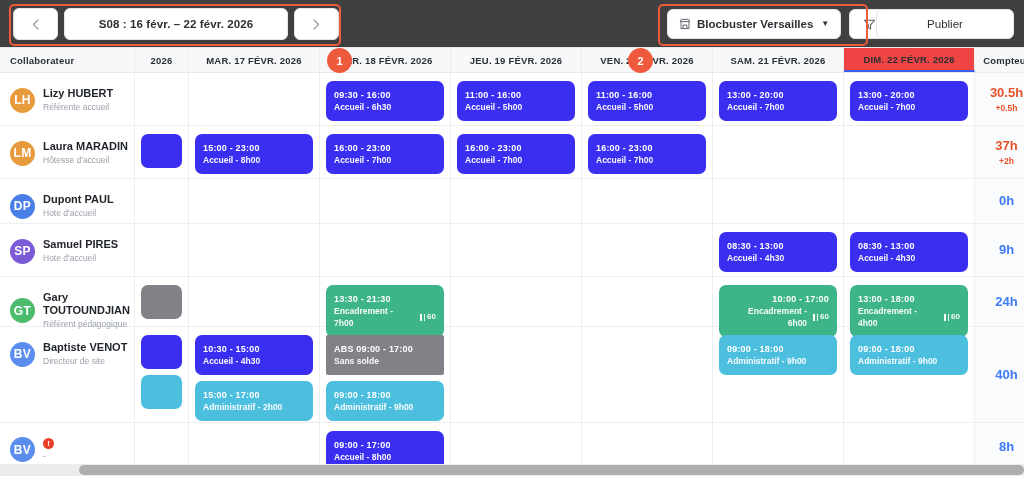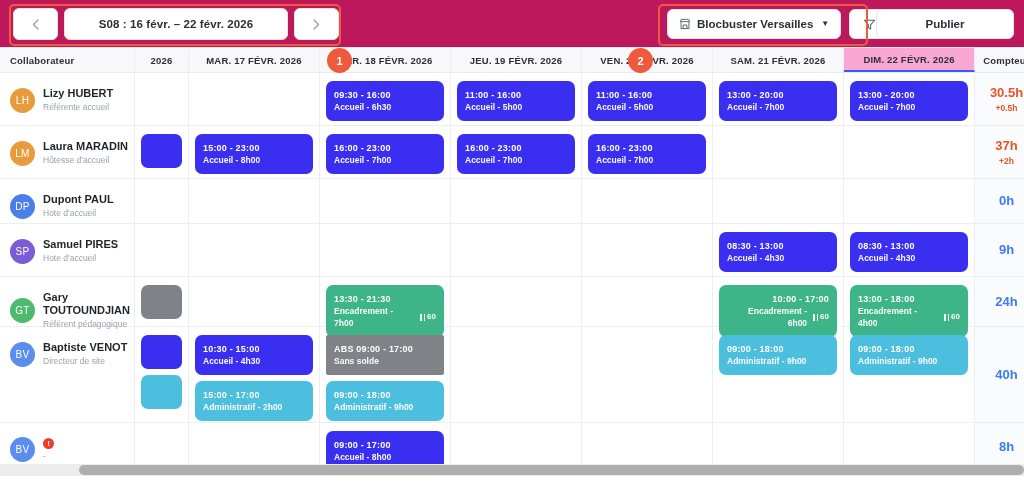--- a/index.html
+++ b/index.html
@@ -7,21 +7,21 @@
     width:1024px;height:489px;overflow:hidden;
     background:#ffffff;
     font-family:"Liberation Sans", sans-serif;
     -webkit-font-smoothing:antialiased;
   }
   .app{position:relative;width:1024px;height:489px;}
 
   
   .toolbar{
     position:relative;height:47px;box-sizing:border-box;
-    display:flex;align-items:center;background:#be185d;
+    display:flex;align-items:center;background:#404040;
   }
   .nav-group{
     position:absolute;left:13px;top:8px;display:flex;align-items:center;gap:6px;
   }
   .nav-btn{
     width:43px;height:30px;border:1px solid #e6e6ea;border-radius:6px;background:#fff;
     display:flex;align-items:center;justify-content:center;color:#9aa0a6;font-size:13px;
     cursor:pointer;
   }
   .week-label{
@@ -39,56 +39,56 @@
     display:flex;align-items:center;gap:6px;font-size:11.5px;font-weight:700;color:#2b2f36;cursor:pointer;
   }
   .icon-btn{
     width:39px;height:28px;border:1px solid #e6e6ea;border-radius:6px;background:#fff;
     display:flex;align-items:center;justify-content:center;cursor:pointer;
   }
   .publish-btn{
     position:absolute;left:876px;top:9px;width:136px;height:28px;
     border:1px solid #e6e6ea;border-radius:6px;background:#fff;
     display:flex;align-items:center;justify-content:center;
-    font-size:11.5px;font-weight:700;color:#2b2f36;cursor:pointer;
+    font-size:11.5px;font-weight:400;color:#2b2f36;cursor:pointer;
   }
   .caret{font-size:8px;line-height:1;margin-left:2px;color:#2b2f36;}
 
   
   .grid{position:relative;width:1024px;}
   .row{display:flex;width:1024px;box-sizing:border-box;}
   .hdr{
     height:26px;background:#f7f8fa;border-top:1px solid #e9eaee;border-bottom:1px solid #e9eaee;
   }
   .hdr .cell{
     display:flex;align-items:center;justify-content:center;
     font-size:9.5px;font-weight:700;color:#2b2f36;letter-spacing:.2px;
     border-right:1px solid #eceef1;box-sizing:border-box;
   }
   .hdr .cell.first{justify-content:flex-start;padding-left:10px;}
-  .hdr .cell.sunday{background:#f9a8d4;border-bottom:2px solid #3b5bf5;}
+  .hdr .cell.sunday{background:#ef4444;border-bottom:2px solid #3b5bf5;}
   .hdr .cell.counter{border-right:none;}
 
   .c-name{width:135px;flex:0 0 135px;}
   .c-year{width:54px;flex:0 0 54px;}
   .c-day{width:131px;flex:0 0 131px;}
   .c-cnt{width:63px;flex:0 0 63px;}
 
   .brow{border-bottom:1px solid #eceef1;}
   .brow .cell{border-right:1px solid #eceef1;box-sizing:border-box;position:relative;}
   .brow .cell.counter{border-right:none;background:#fafbfc;
     display:flex;flex-direction:column;align-items:center;justify-content:center;}
   .brow .cell.sunday{ }
 
   
   .person{display:flex;align-items:center;gap:8px;padding-left:10px;padding-top:14px;box-sizing:border-box;}
   .avatar{
     width:25px;height:25px;border-radius:50%;flex:0 0 25px;
     display:flex;align-items:center;justify-content:center;
-    color:#fff;font-size:10px;font-weight:400;letter-spacing:.3px;
+    color:#fff;font-size:12px;font-weight:700;letter-spacing:.3px;
   }
   .pname{font-size:11px;font-weight:700;color:#1f232a;line-height:13px;display:flex;align-items:center;gap:4px;}
   .prole{font-size:8.5px;color:#9aa0ab;line-height:12px;margin-top:1px;}
   .warn{
     width:11px;height:11px;border-radius:50%;background:#e8402a;color:#fff;
     font-size:8px;font-weight:700;display:inline-flex;align-items:center;justify-content:center;
   }
 
   
   .cards{padding:8px 6px 0 6px;display:flex;flex-direction:column;gap:6px;box-sizing:border-box;}

